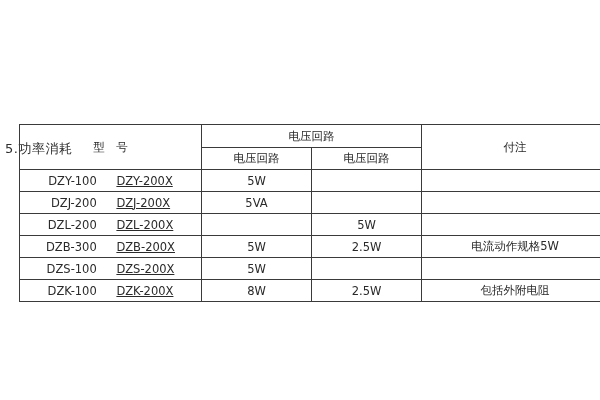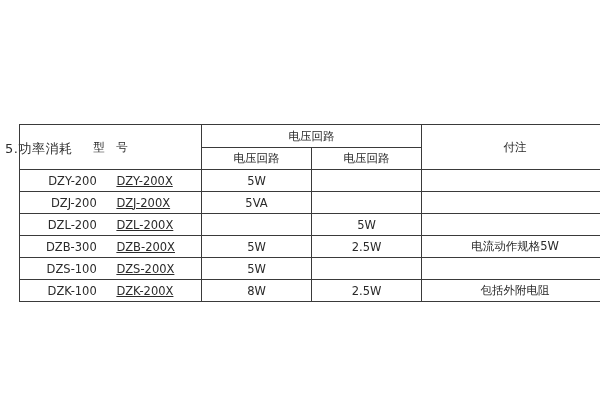--- a/index.html
+++ b/index.html
@@ -67,21 +67,21 @@
         <td colspan="2">电压回路</td>
         <td rowspan="2">付注</td>
       </tr>
       <tr class="header-row-2">
         <td>电压回路</td>
         <td>电压回路</td>
       </tr>
 
       <tr class="data-row">
         <td class="model-cell">
-          <span>DZY-200</span>
+          <span>DZY-100</span>
           <span>DZY-200X</span>
         </td>
         <td>5W</td>
         <td></td>
         <td></td>
       </tr>
 
       <tr class="data-row">
         <td class="model-cell">
           <span>DZJ-200</span>

